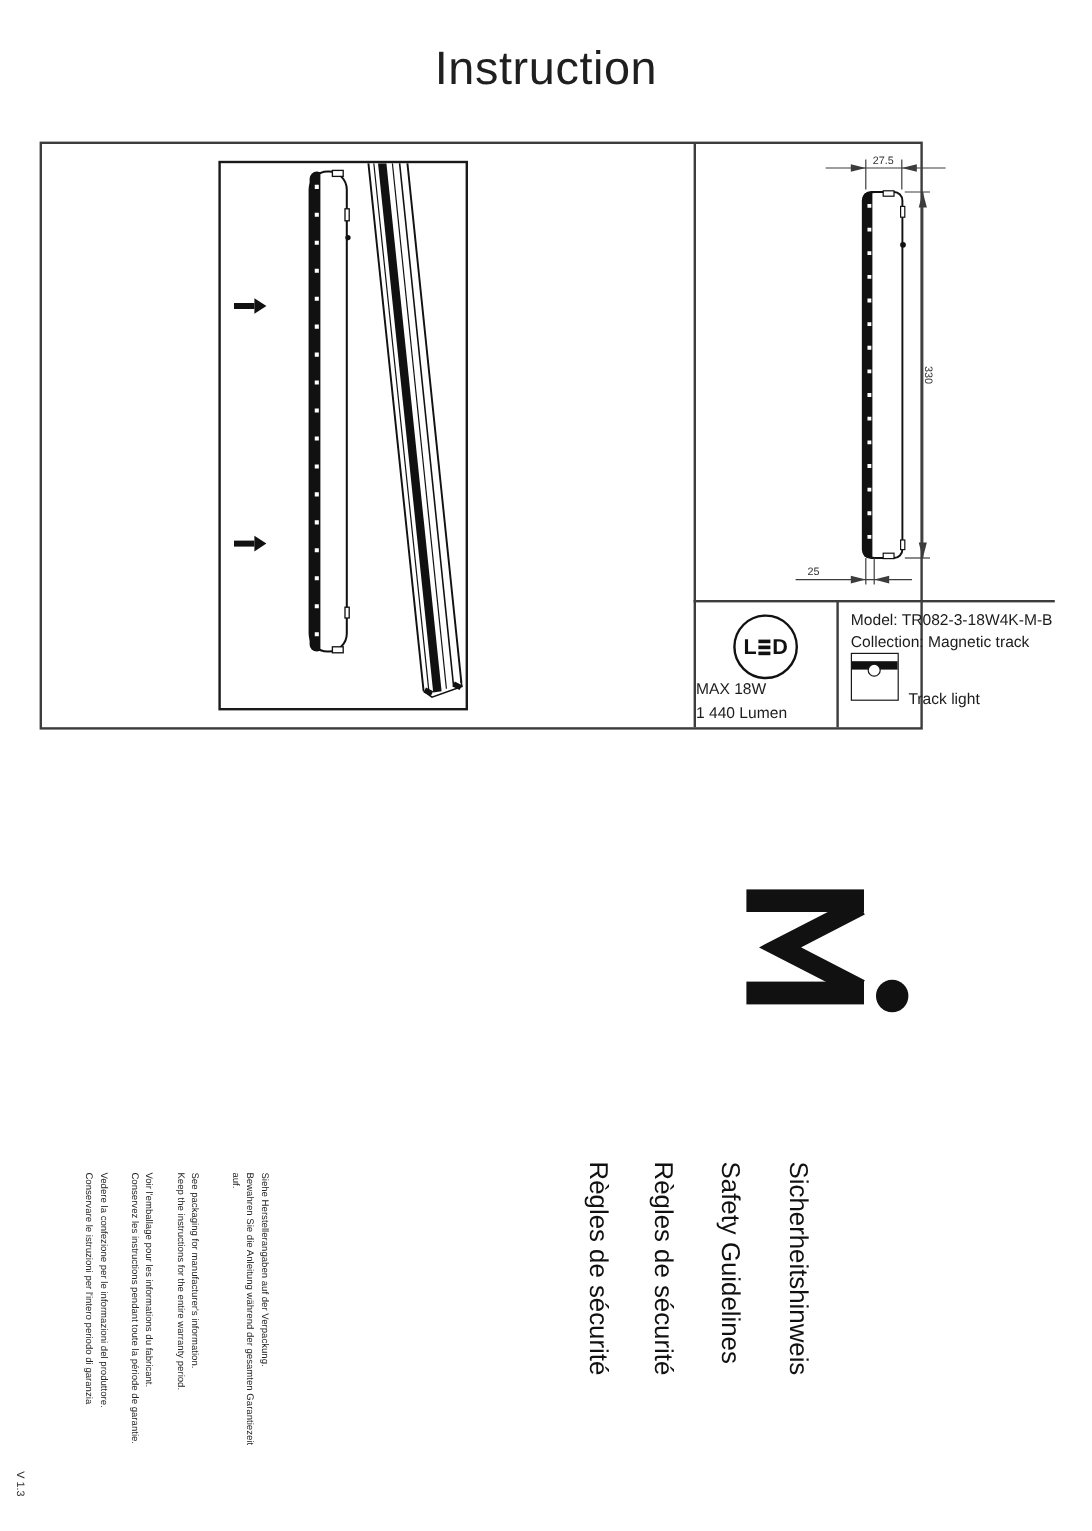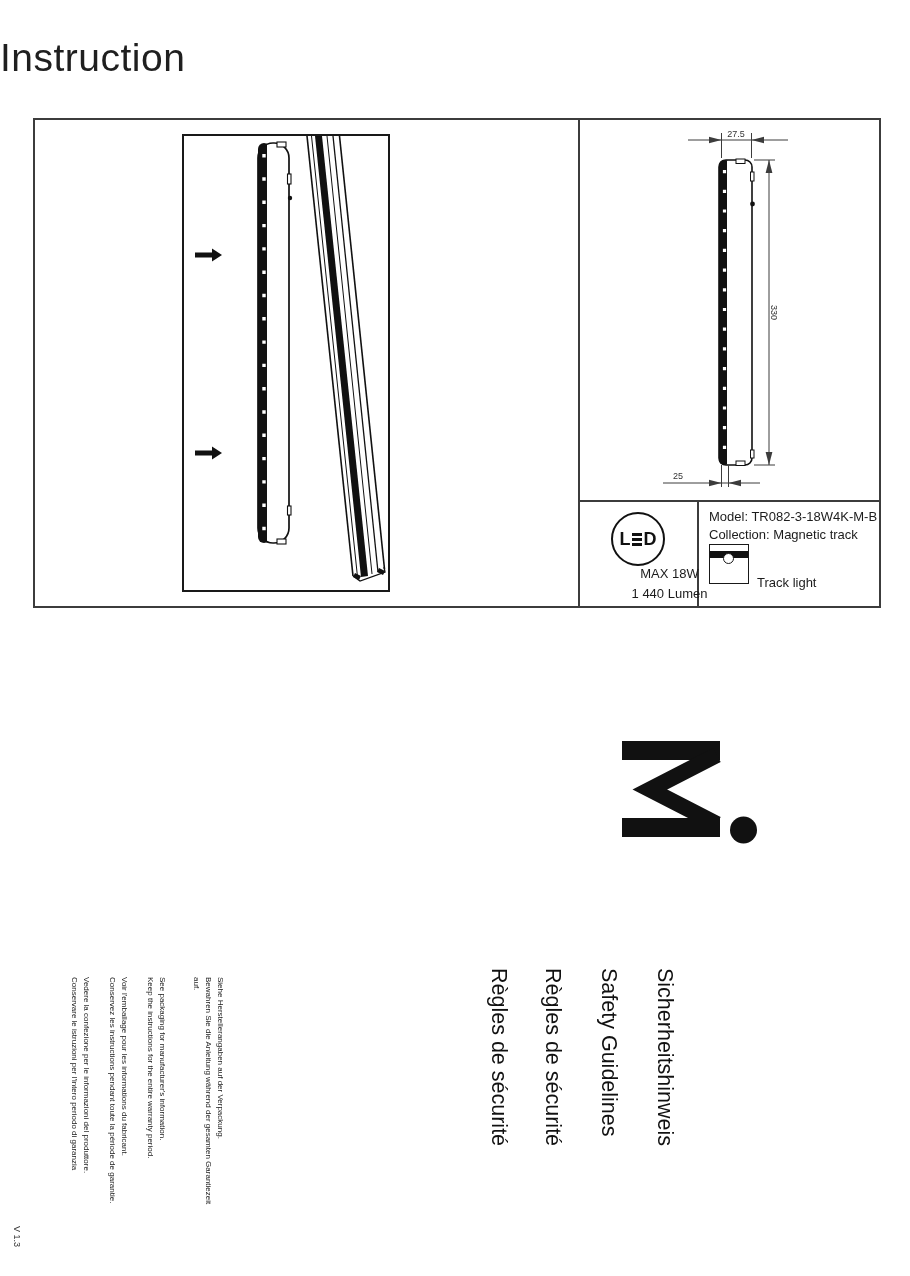--- a/index.html
+++ b/index.html
@@ -1,33 +1,33 @@
 <!DOCTYPE html>
 <html><head>
 <meta charset="utf-8">
 <style>
   html,body{margin:0;padding:0;background:#e8e8e8;}
   .page{position:relative;width:910px;height:1276px;background:#ffffff;overflow:hidden;
         font-family:"Liberation Sans",sans-serif;color:#1c1c1c;margin:0 auto;}
   .abs{position:absolute;}
   .rot{transform:rotate(90deg);transform-origin:0 0;white-space:nowrap;}
-  .title{left:0;right:0;top:36px;font-size:39px;letter-spacing:.5px;color:#1f1f1f;}
-  .frame{left:33px;top:118px;width:848px;height:490px;border:2px solid #3c3c3c;box-sizing:border-box;}
+  .title{left:0;right:0;top:36px;text-align:center;font-size:39px;letter-spacing:.5px;color:#1f1f1f;}
+  .frame{left:33px;top:118px;width:736px;height:490px;border:2px solid #3c3c3c;box-sizing:border-box;}
   .divider{background:#3c3c3c;position:absolute;}
   .inner-box{left:147px;top:14px;width:208px;height:458px;border:2px solid #191919;box-sizing:border-box;}
   .heading{font-size:21.5px;line-height:1.1;color:#111;}
   .note{font-size:8px;line-height:12px;color:#222;}
   .version{font-size:9px;color:#333;}
   .led-circle{left:611px;top:512px;width:54px;height:54px;border:2.5px solid #111;border-radius:50%;
               box-sizing:border-box;display:flex;align-items:center;justify-content:center;gap:1.5px;}
   .led-letter{font-size:18px;font-weight:700;color:#111;line-height:1;}
   .led-bars{display:flex;flex-direction:column;gap:2px;}
   .led-bars i{display:block;width:10px;height:3px;background:#111;}
   .cellText{font-size:13px;color:#1c1c1c;}
-  .center117{left:588px;width:115px;text-align:center;padding-left:24px;}
+  .center117{left:556px;width:115px;text-align:left;padding-left:24px;}
   .track-icon{left:709px;top:544px;width:40px;height:40px;border:1.6px solid #191919;box-sizing:border-box;}
   .track-icon .bar{position:absolute;left:0;top:6px;width:100%;height:7px;background:#111;}
   .track-icon .knob{position:absolute;left:13px;top:8px;width:11px;height:11px;background:#fff;
                     border:1.6px solid #191919;border-radius:50%;box-sizing:border-box;}
   svg text{font-family:"Liberation Sans",sans-serif;}
 </style>
 </head>
 <body>
 
 <div class="page">

